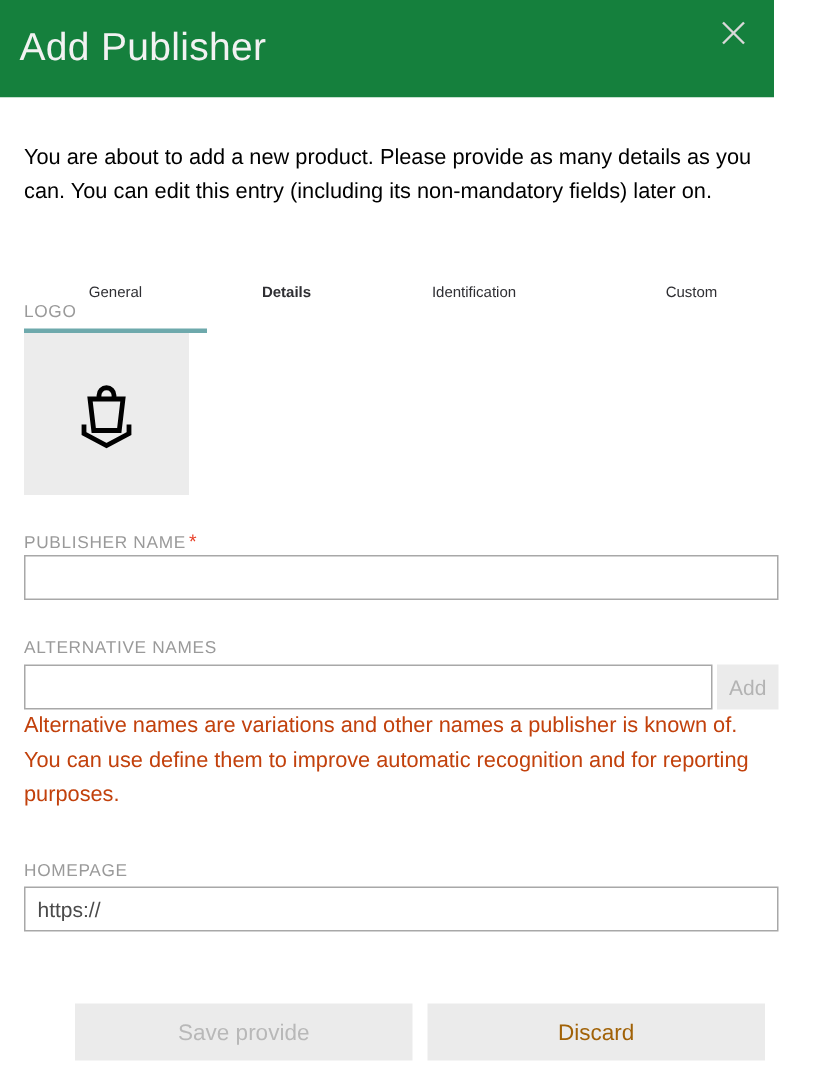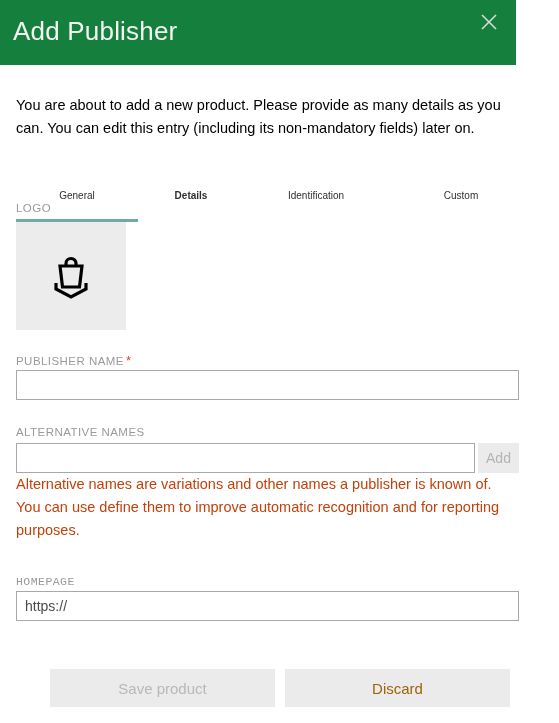--- a/index.html
+++ b/index.html
@@ -174,21 +174,21 @@
   .altnames-help {
     position: absolute;
     left: 16px;
     top: 408px;
     width: 503px;
     font-size: 14.5px;
     line-height: 23px;
     color: #c2410c;
   }
 
-  .homepage-label { left: 16px; top: 510px; font-family: Liberation Mono, monospace; }
+  .homepage-label { left: 16px; top: 510px; }
   .homepage-input { left: 16px; top: 526px; width: 503px; }
 
   
   .footer-button {
     position: absolute;
     top: 604px;
     height: 38px;
     box-sizing: border-box;
     border: none;
     background: #ebebeb;
@@ -261,16 +261,16 @@
   <input class="text-input publisher-input" type="text" placeholder="" style="">
 
   <div class="field-label altnames-label">ALTERNATIVE NAMES</div>
   <input class="text-input altnames-input" type="text" placeholder="" style="">
   <button class="add-button">Add</button>
   <div class="altnames-help">Alternative names are variations and other names a publisher is known of. You can use define them to improve automatic recognition and for reporting purposes.</div>
 
   <div class="field-label homepage-label">HOMEPAGE</div>
   <input class="text-input homepage-input" type="text" placeholder="https://" value="https://" style="">
 
-  <button class="footer-button save-button">Save product</button>
+  <button class="footer-button save-button">Save provide</button>
   <button class="footer-button discard-button">Discard</button>
 
 </div>
 
 </body></html>

